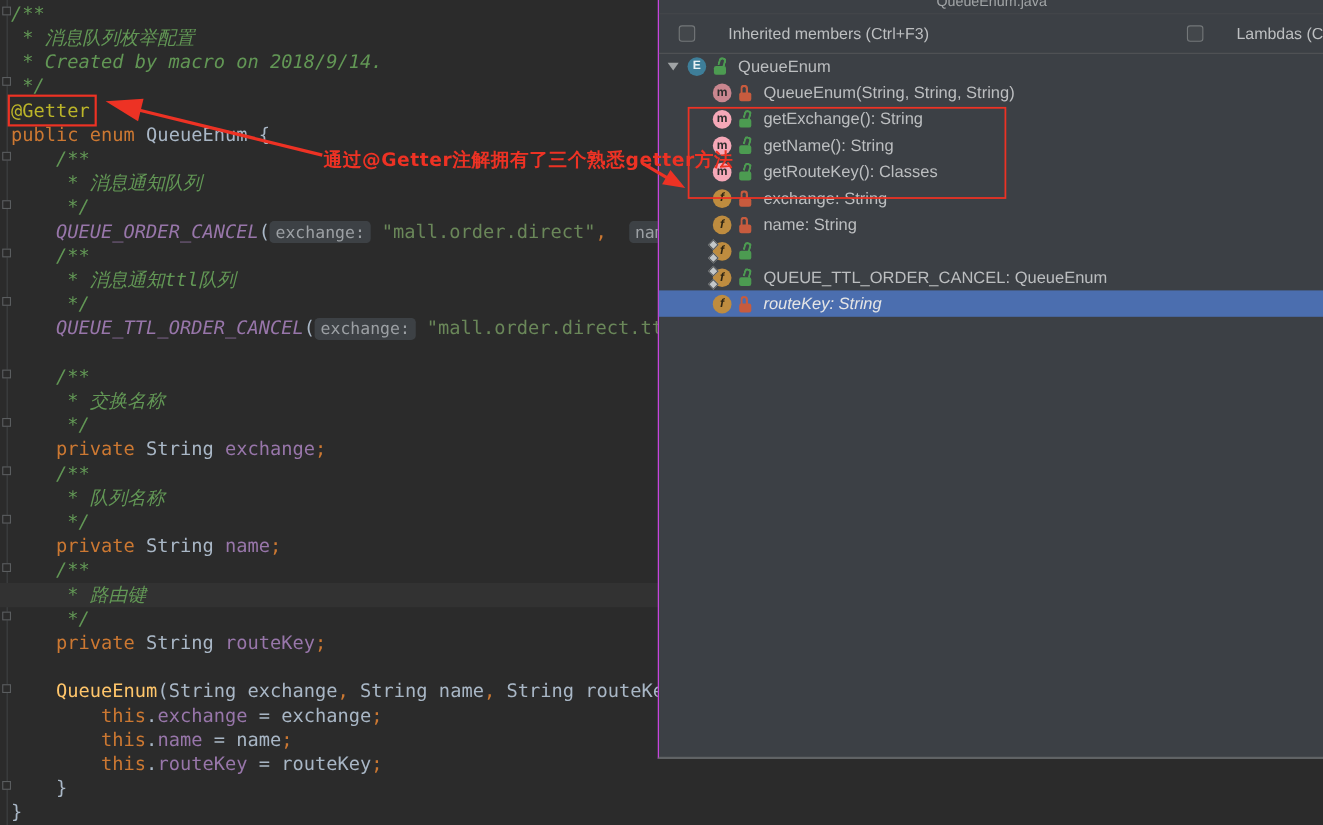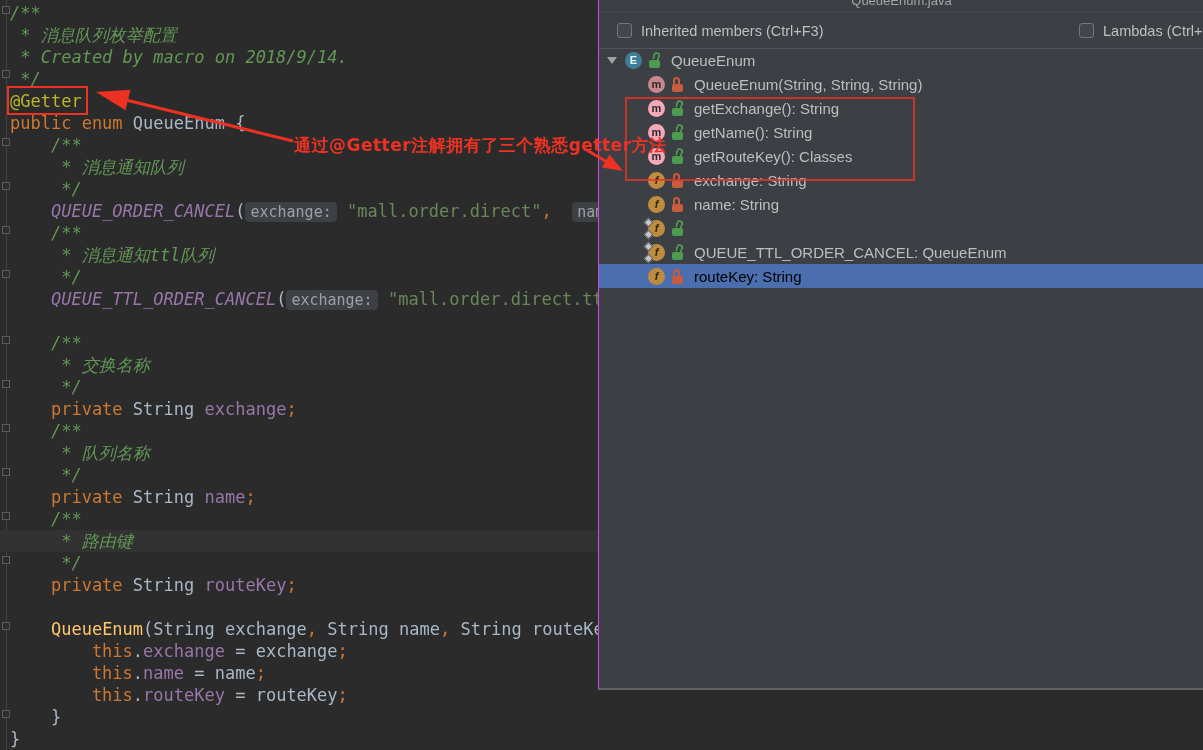--- a/index.html
+++ b/index.html
@@ -27,26 +27,26 @@
 
   
   #panel{position:absolute;left:598px;top:0;width:605px;height:688px;background:#3C4045;
          border-left:1px solid #d946ef;border-bottom:2px solid #606365;box-sizing:content-box;z-index:5;}
   #panel-title{position:relative;height:12px;overflow:hidden;border-bottom:1px solid #45484B;}
   #panel-title span{position:absolute;top:-7px;left:0;width:100%;text-align:center;
          font-size:13px;color:#A2A5A7;}
   #panel-toolbar{position:relative;height:35px;border-bottom:1px solid #515456;}
   .filter{position:absolute;top:0;height:35px;display:flex;align-items:center;gap:9px;}
   .filter .cb{width:15px;height:15px;border:1px solid #737779;border-radius:3px;background:#43474B;box-sizing:border-box;}
-  .filter .flabel{font-size:14.5px;color:#BDBFC1;white-space:nowrap;}
+  .filter .flabel{font-size:14.5px;color:#BDBFC1;white-space:nowrap;margin-left:21px;}
   #tree{position:absolute;left:0;top:48px;width:605px;}
   .trow{height:24px;display:flex;align-items:center;white-space:nowrap;}
   .trow.sel{background:#4B6EAF;}
   .trow .tlabel{font-size:15px;color:#BCBEC0;margin-left:0px;}
-  .trow.sel .tlabel{color:#000000;}
+  .trow.sel .tlabel{color:#e5e5e5;font-style:italic;}
   .tri{width:0;height:0;border-left:5.5px solid transparent;border-right:5.5px solid transparent;
        border-top:7px solid #A0A3A5;margin:0 8px 0 8px;}
   .cicon{position:relative;width:17px;height:17px;border-radius:50%;display:flex;align-items:center;justify-content:center;
        font-size:11px;font-weight:bold;flex:0 0 auto;}
   .cicon.enum{background:#3E7E99;color:#E8F2F5;}
   .cicon.ctor{background:#C9868F;color:#2B2B2B;}
   .cicon.method{background:#F5A8B8;color:#2B2B2B;}
   .cicon.field,.cicon.enum-const{background:#BE8C3F;color:#2E2513;font-style:italic;}
   .diam{position:absolute;width:5px;height:5px;background:#C3C7C9;border:1px solid #55585A;transform:rotate(45deg);left:-3px;}
   .diam.d1{top:-1px;} .diam.d2{bottom:-1px;}

